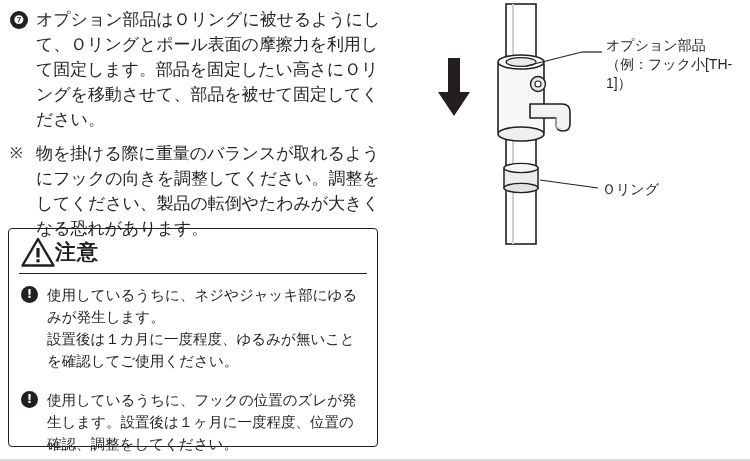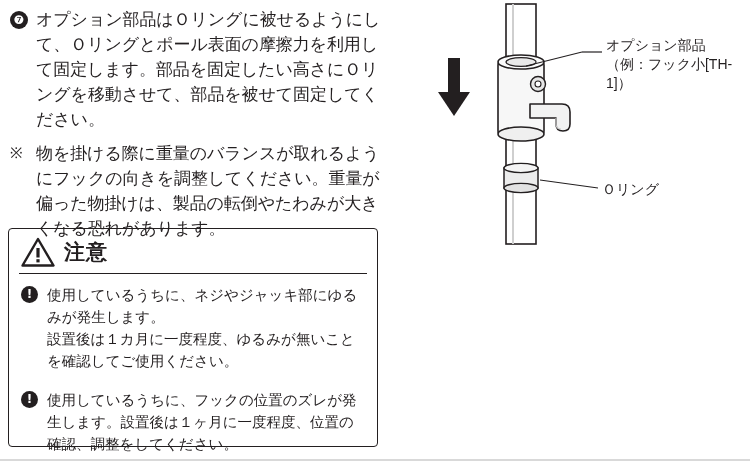--- a/index.html
+++ b/index.html
@@ -82,21 +82,20 @@
     padding: 8px 0 0 12px;
   }
   .warn-tri {
     width: 34px;
     height: 30px;
     flex: none;
   }
   .caution-title {
     font-size: 21px;
     font-weight: bold;
-    margin-left: 9px;
     letter-spacing: 1px;
   }
   .caution-rule {
     height: 1.4px;
     background: #231f20;
     margin: 6px 10px 0 10px;
   }
   .caution-item {
     position: relative;
     margin: 10px 12px 0 12px;
@@ -151,21 +150,21 @@
 
   <div class="left-col">
 
     <div class="step-block">
       <span class="step-badge">❼</span>
       <div class="body-text">オプション部品はＯリングに被せるようにして、Ｏリングとポール表面の摩擦力を利用して固定します。部品を固定したい高さにＯリングを移動させて、部品を被せて固定してください。</div>
     </div>
 
     <div class="note-block">
       <span class="note-mark">※</span>
-      <div class="body-text">物を掛ける際に重量のバランスが取れるようにフックの向きを調整してください。重量が偏った物掛けは、製品の転倒やたわみが大きくなる恐れがあります。</div>
+      <div class="body-text">物を掛ける際に重量のバランスが取れるようにフックの向きを調整してください。調整をしてください、製品の転倒やたわみが大きくなる恐れがあります。</div>
     </div>
 
   </div>
 
   <div class="caution-box">
     <div class="caution-head">
       <svg class="warn-tri" viewBox="0 0 34 30">
         <path d="M17 2 L32.5 28.5 L1.5 28.5 Z" fill="none" stroke="#231f20" stroke-width="2.4" stroke-linejoin="round"></path>
         <rect x="15.4" y="11" width="3.2" height="9.5" fill="#231f20"></rect>
         <rect x="15.4" y="22.2" width="3.2" height="3.2" fill="#231f20"></rect>

